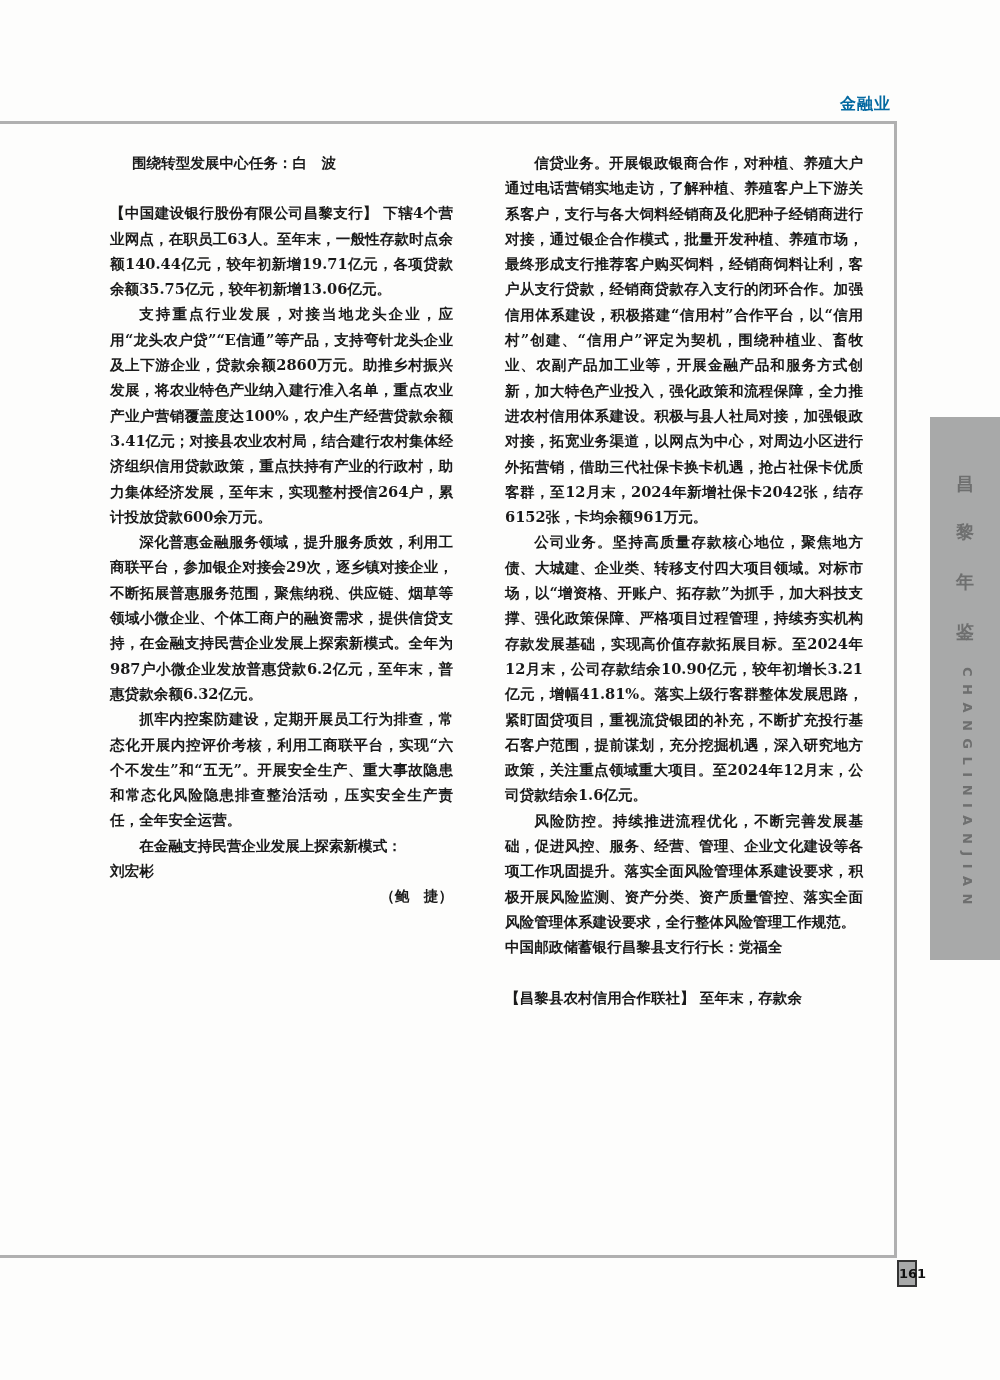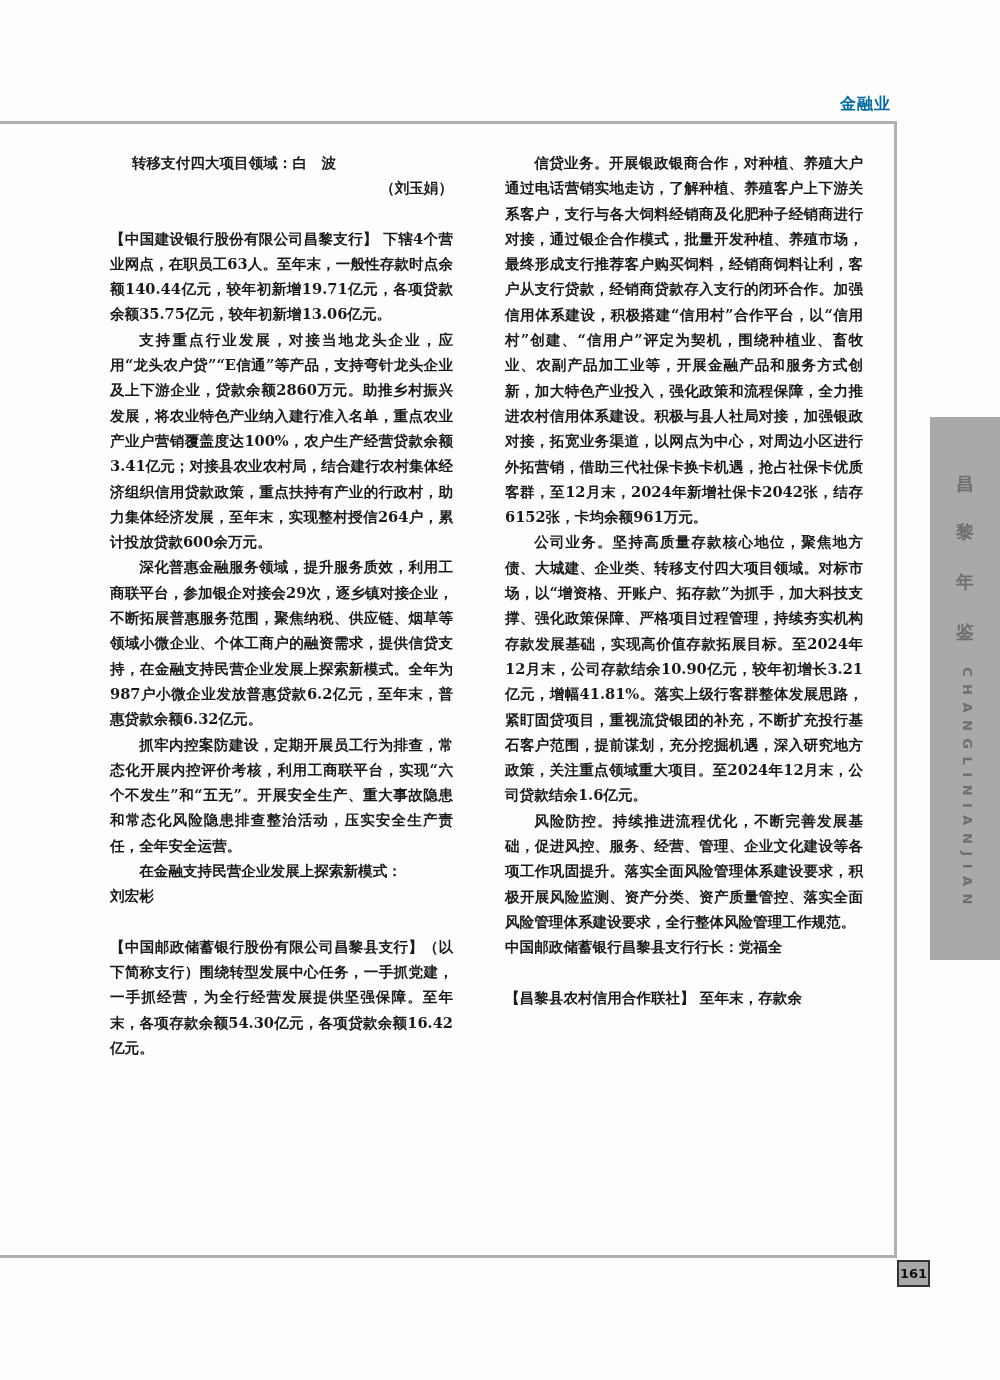--- a/index.html
+++ b/index.html
@@ -37,46 +37,45 @@
     font-family: "DejaVu Sans", "Liberation Sans", sans-serif;
     font-weight: bold; font-size: 18px; color: #6e6f6f;
   }
   .side-tab .en {
     position: absolute; left: 25px; top: 250px; width: 20px;
     font-family: "DejaVu Sans", "Liberation Sans", sans-serif;
     font-weight: bold; font-size: 13px; color: #6e6f6f;
     writing-mode: vertical-rl; letter-spacing: 7.5px;
   }
   .page-num {
-    position: absolute; left: 897px; top: 1260px; width: 33px; height: 27px;
+    position: absolute; left: 897px; top: 1260px; width: 20px; height: 27px;
     background: #a8a9a9; border: 2px solid #333; box-sizing: border-box;
     font-family: "DejaVu Sans", "Liberation Sans", sans-serif;
     font-weight: bold; font-size: 13px; text-align: center; line-height: 23px; color: #111;
   }
 </style>
 </head>
 <body>
 
 <div class="section-title">金融业</div>
 <div class="rule-top"></div>
 <div class="rule-right"></div>
 <div class="rule-bottom"></div>
 
 <div class="col left">
-  <p class="sign-center">转移支付四大项目领域：白　波</p>
-  <p class="credit">（刘玉娟）</p>
+  <p class="sign-center">围绕转型发展中心任务：白　波</p>
   <div class="gap"></div>
   <p><span class="entry-head">【中国建设银行股份有限公司昌黎支行】</span> <span>下辖4个营业网点，在职员工63人。至年末，一般性存款时点余额140.44亿元，较年初新增19.71亿元，各项贷款余额35.75亿元，较年初新增13.06亿元。</span></p>
   <p class="indent">支持重点行业发展，对接当地龙头企业，应用“龙头农户贷”“E信通”等产品，支持弯针龙头企业及上下游企业，贷款余额2860万元。助推乡村振兴发展，将农业特色产业纳入建行准入名单，重点农业产业户营销覆盖度达100%，农户生产经营贷款余额3.41亿元；对接县农业农村局，结合建行农村集体经济组织信用贷款政策，重点扶持有产业的行政村，助力集体经济发展，至年末，实现整村授信264户，累计投放贷款600余万元。</p>
   <p class="indent">深化普惠金融服务领域，提升服务质效，利用工商联平台，参加银企对接会29次，逐乡镇对接企业，不断拓展普惠服务范围，聚焦纳税、供应链、烟草等领域小微企业、个体工商户的融资需求，提供信贷支持，在金融支持民营企业发展上探索新模式。全年为987户小微企业发放普惠贷款6.2亿元，至年末，普惠贷款余额6.32亿元。</p>
   <p class="indent">抓牢内控案防建设，定期开展员工行为排查，常态化开展内控评价考核，利用工商联平台，实现“六个不发生”和“五无”。开展安全生产、重大事故隐患和常态化风险隐患排查整治活动，压实安全生产责任，全年安全运营。</p>
   <p class="indent">在金融支持民营企业发展上探索新模式：</p>
   <p class="sign">刘宏彬</p>
+  <p class="credit">（鲍　捷）</p>
   <div class="gap"></div>
-  <p><span class="entry-head">【中国邮政储蓄银行股份有限公司昌黎县支行】</span><span>（以下简称支行）围绕转型发展中心任务，一手抓党建，一手抓经营，为全行经营发展提供坚强保障。至年末，各项存款余额54.30亿元，各项贷款余额16.42亿元。</span></p>
 </div>
 
 <div class="col right">
   <p class="indent">信贷业务。开展银政银商合作，对种植、养殖大户通过电话营销实地走访，了解种植、养殖客户上下游关系客户，支行与各大饲料经销商及化肥种子经销商进行对接，通过银企合作模式，批量开发种植、养殖市场，最终形成支行推荐客户购买饲料，经销商饲料让利，客户从支行贷款，经销商贷款存入支行的闭环合作。加强信用体系建设，积极搭建“信用村”合作平台，以“信用村”创建、“信用户”评定为契机，围绕种植业、畜牧业、农副产品加工业等，开展金融产品和服务方式创新，加大特色产业投入，强化政策和流程保障，全力推进农村信用体系建设。积极与县人社局对接，加强银政对接，拓宽业务渠道，以网点为中心，对周边小区进行外拓营销，借助三代社保卡换卡机遇，抢占社保卡优质客群，至12月末，2024年新增社保卡2042张，结存6152张，卡均余额961万元。</p>
   <p class="indent">公司业务。坚持高质量存款核心地位，聚焦地方债、大城建、企业类、转移支付四大项目领域。对标市场，以“增资格、开账户、拓存款”为抓手，加大科技支撑、强化政策保障、严格项目过程管理，持续夯实机构存款发展基础，实现高价值存款拓展目标。至2024年12月末，公司存款结余10.90亿元，较年初增长3.21亿元，增幅41.81%。落实上级行客群整体发展思路，紧盯固贷项目，重视流贷银团的补充，不断扩充投行基石客户范围，提前谋划，充分挖掘机遇，深入研究地方政策，关注重点领域重大项目。至2024年12月末，公司贷款结余1.6亿元。</p>
   <p class="indent">风险防控。持续推进流程优化，不断完善发展基础，促进风控、服务、经营、管理、企业文化建设等各项工作巩固提升。落实全面风险管理体系建设要求，积极开展风险监测、资产分类、资产质量管控、落实全面风险管理体系建设要求，全行整体风险管理工作规范。</p>
   <p class="sign">中国邮政储蓄银行昌黎县支行行长：党福全</p>
   <div class="gap"></div>
   <p><span class="entry-head">【昌黎县农村信用合作联社】</span>&nbsp;<span>至年末，存款余</span></p>
 </div>

